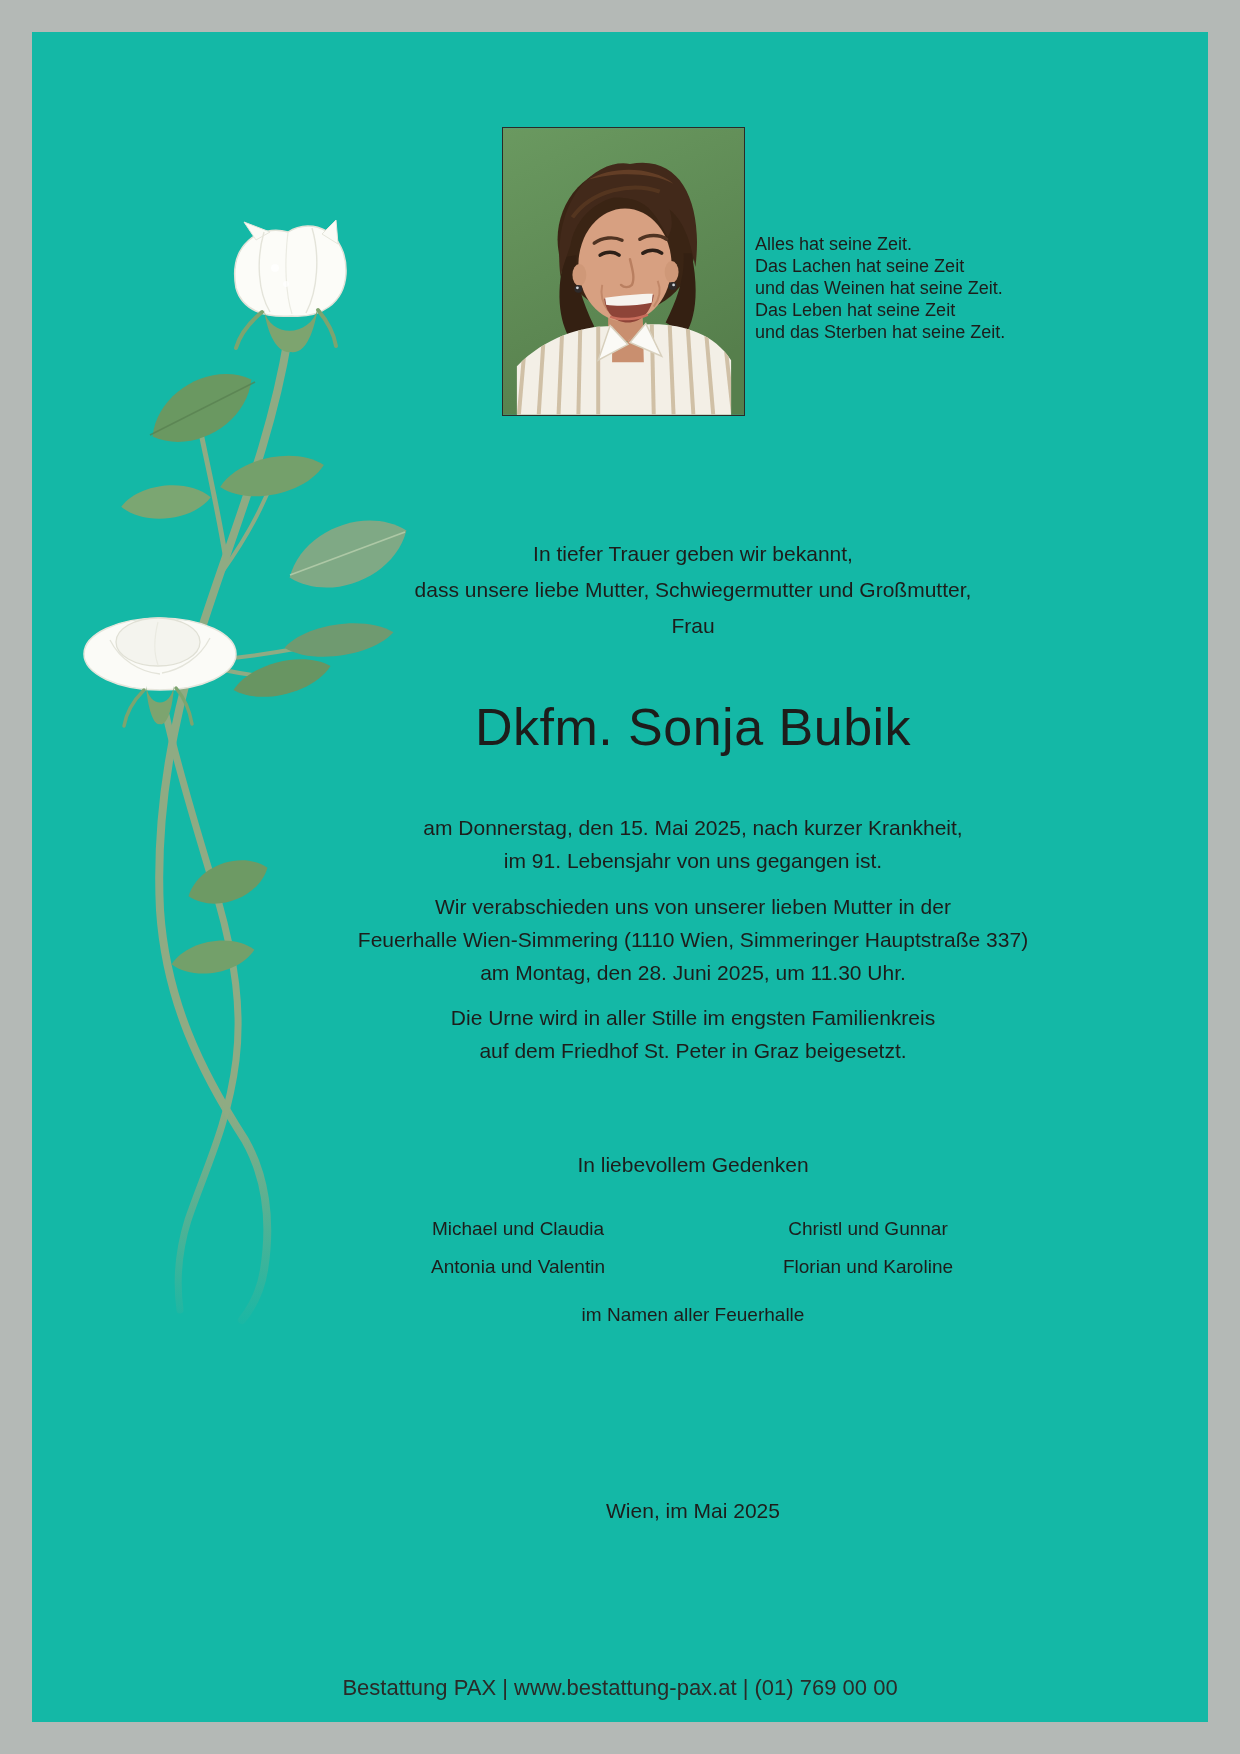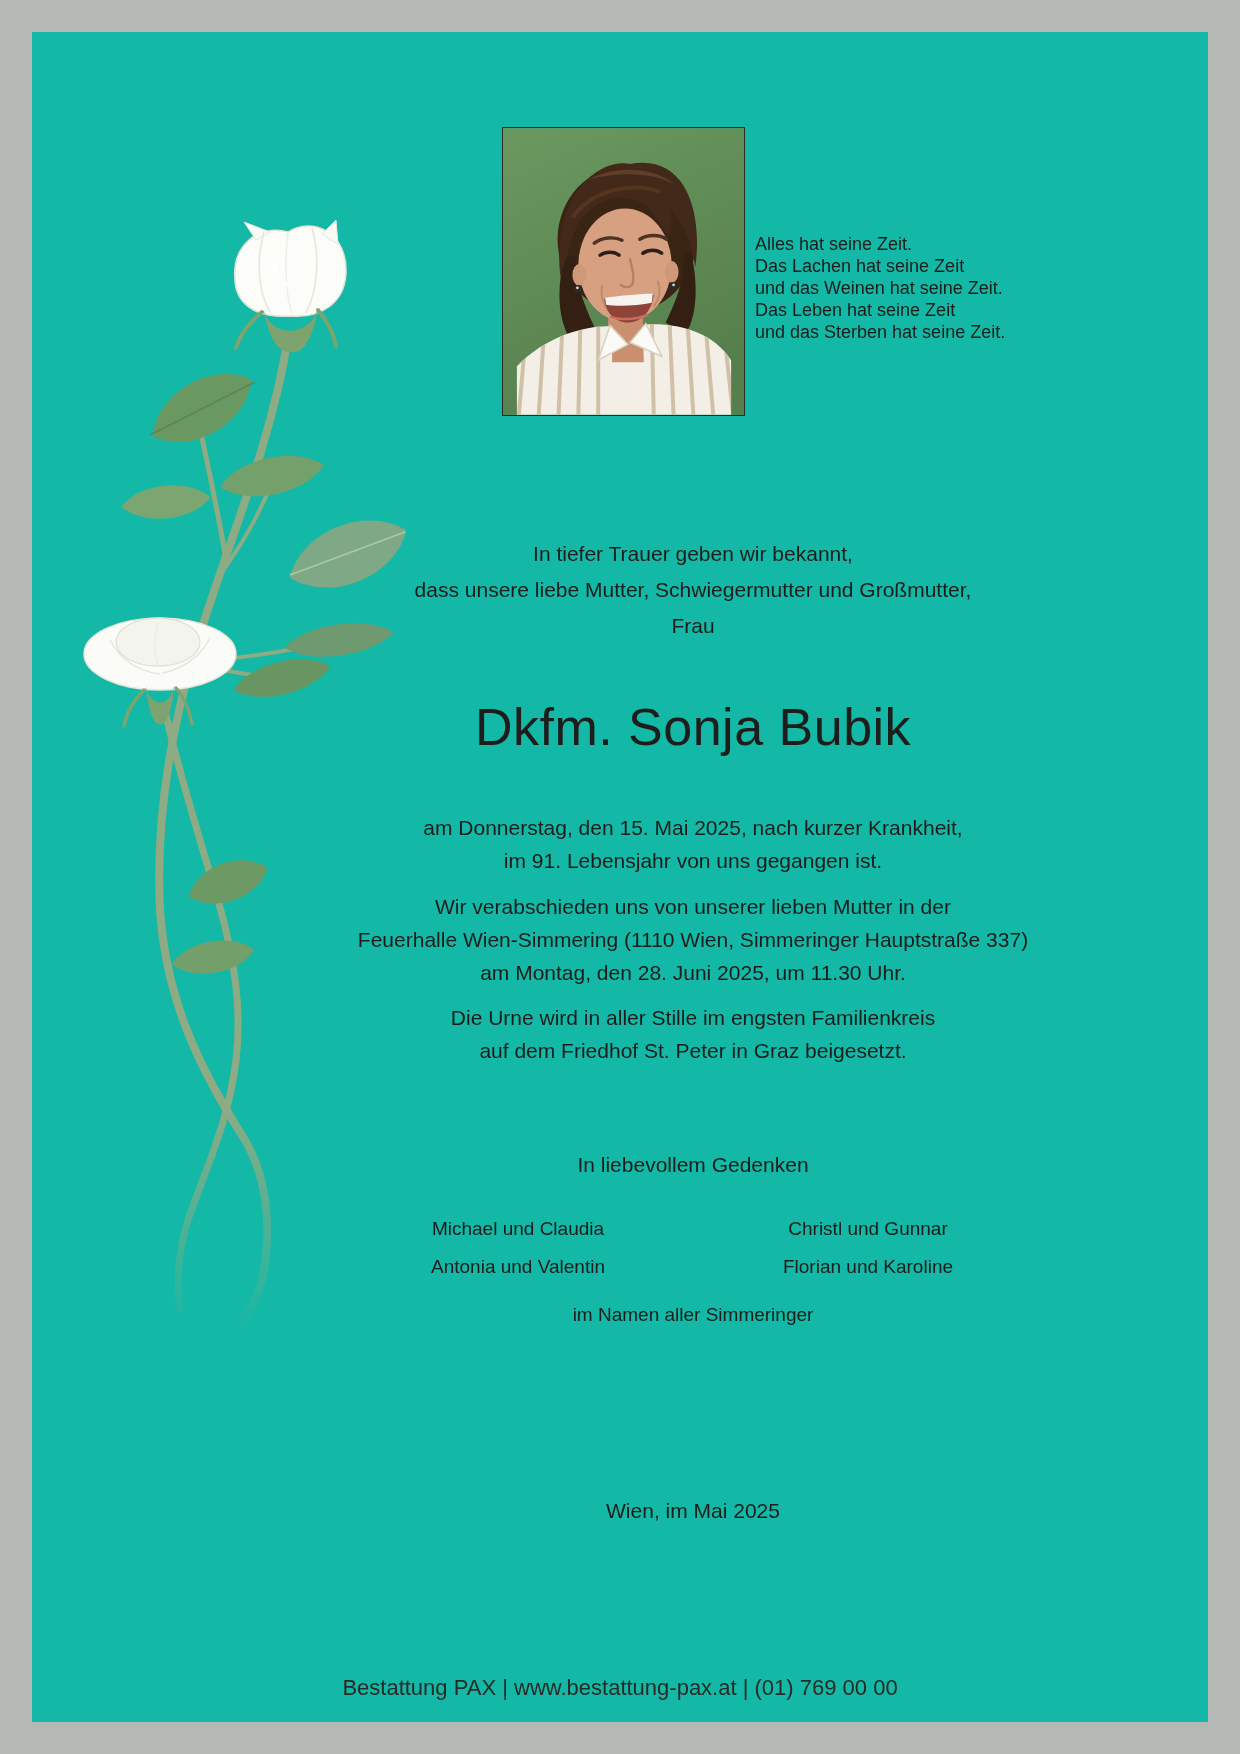--- a/index.html
+++ b/index.html
@@ -229,21 +229,21 @@
 
     <div class="remembrance">In liebevollem Gedenken</div>
 
     <div class="mourners">
       <div>Michael und Claudia</div>
       <div>Christl und Gunnar</div>
       <div>Antonia und Valentin</div>
       <div>Florian und Karoline</div>
     </div>
 
-    <div class="relatives">im Namen aller Simmeringer</div>
+    <div class="relatives">im Namen aller Feuerhalle</div>
 
     <div class="place-date">Wien, im Mai 2025</div>
 
   </div>
 
   <div class="footer">Bestattung PAX | www.bestattung-pax.at | (01) 769 00 00</div>
 
 </div>
 
 </body></html>

